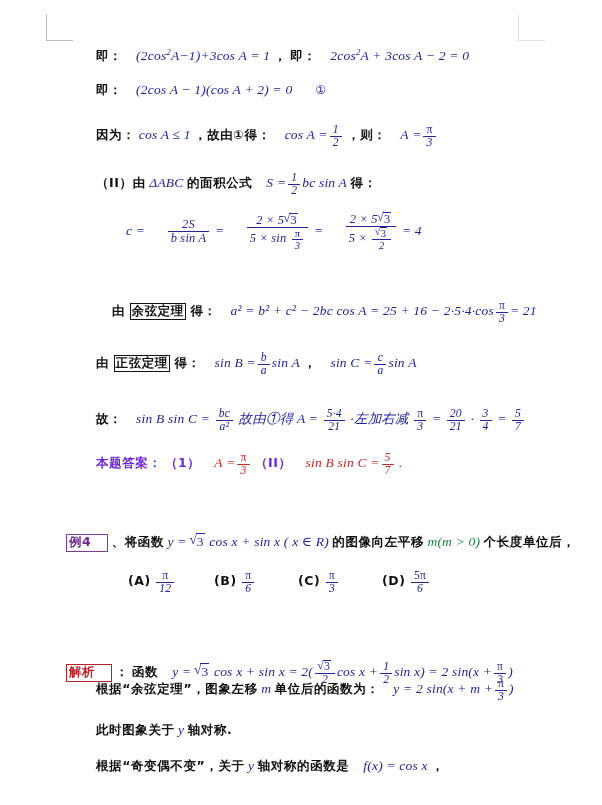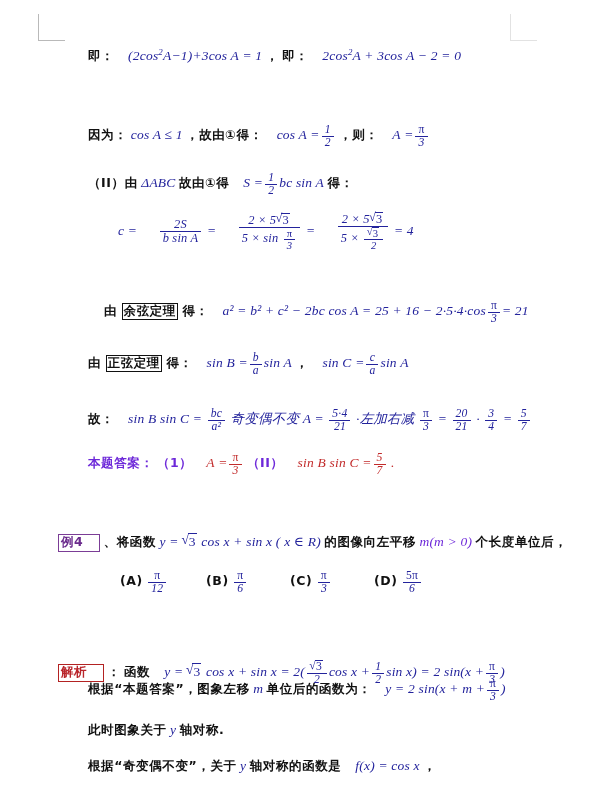--- a/index.html
+++ b/index.html
@@ -28,21 +28,21 @@
   }
   .crop-mark.tr {
     left: 510px; top: 14px;
     border-left: 1px solid #e2e2e2;
     border-bottom: 1px solid #e2e2e2;
   }
 
   
   .page {
     position: absolute;
-    left: 0; top: 0;
+    left: 8px; top: 0;
     width: 478px;
     height: 805px;
   }
 
   .line {
     position: absolute;
     white-space: nowrap;
     font-size: 13px;
     color: #161616;
     letter-spacing: 0.2px;
@@ -163,36 +163,43 @@
   <div class="line" style="left:88px; top:46px;">
     <span class="cn">即：</span>
     <span class="sep"></span>
     <span class="mth"><span>(2cos</span><sup class="exp">2</sup><span>A−1)+3cos A = 1</span></span>
     <span class="cn">，</span>
     <span class="cn">即：</span>
     <span class="sep"></span>
     <span class="mth"><span>2cos</span><sup class="exp">2</sup><span>A + 3cos A − 2 = 0</span></span>
   </div>
 
+  <div class="line" style="left:88px; top:82px;">
+    <span class="cn">即：</span>
+    <span class="sep"></span>
+    <span class="mth">(2cos A − 1)(cos A + 2) = 0</span>
+    <span class="sep-l"></span>
+    <span class="mth circnum">①</span>
+  </div>
 
   <div class="line" style="left:88px; top:124px;">
     <span class="cn">因为：</span>
     <span class="mth">cos A ≤ 1</span>
     <span class="cn">，故由①得：</span>
     <span class="sep"></span>
     <span class="mth"><span>cos A =</span><span class="frac"><span class="num">1</span><span class="den">2</span></span></span>
     <span class="cn">，则：</span>
     <span class="sep"></span>
     <span class="mth"><span>A =</span><span class="frac"><span class="num up">π</span><span class="den">3</span></span></span>
   </div>
 
   <div class="line" style="left:88px; top:172px;">
     <span class="cn">（II）由</span>
     <span class="mth">ΔABC</span>
-    <span class="cn">故由①得</span>
+    <span class="cn">的面积公式</span>
     <span class="sep"></span>
     <span class="mth"><span>S =</span><span class="frac"><span class="num">1</span><span class="den">2</span></span><span>bc sin A</span></span>
     <span class="cn">得：</span>
   </div>
 
   <div class="line" style="left:118px; top:212px;">
     <span class="mth">
       <span>c =</span>
       <span class="frac big"><span class="num">2S</span><span class="den">b sin A</span></span>
       <span>=</span>
@@ -227,21 +234,21 @@
     <span class="sep"></span>
     <span class="mth"><span>sin C =</span><span class="frac"><span class="num">c</span><span class="den">a</span></span><span>sin A</span></span>
   </div>
 
   <div class="line" style="left:88px; top:408px;">
     <span class="cn">故：</span>
     <span class="sep"></span>
     <span class="mth">
       <span>sin B sin C =</span>
       <span class="frac"><span class="num">bc</span><span class="den">a²</span></span>
-      <span>奇变偶不变 A =</span>
+      <span>故由①得 A =</span>
       <span class="frac"><span class="num">5·4</span><span class="den">21</span></span>
       <span>·左加右减</span>
       <span class="frac"><span class="num up">π</span><span class="den">3</span></span>
       <span>=</span>
       <span class="frac"><span class="num">20</span><span class="den">21</span></span>
       <span>·</span>
       <span class="frac"><span class="num">3</span><span class="den">4</span></span>
       <span>=</span>
       <span class="frac"><span class="num">5</span><span class="den">7</span></span>
     </span>
@@ -256,21 +263,21 @@
     <span class="sep"></span>
     <span class="mth red"><span>sin B sin C =</span><span class="frac"><span class="num">5</span><span class="den">7</span></span></span>
     <span class="mth red">.</span>
   </div>
 
   <div class="line" style="left:58px; top:502px;">
     <span class="tagbox purple">例4</span>
     <span class="cn">、将函数</span>
     <span class="mth">y = <span class="sqrt"><span class="rad up">3</span></span> cos x + sin x ( x ∈ R)</span>
     <span class="cn">的图像向左平移</span>
-    <span class="mth" style="color:#6d28d9;">m(m &gt; 0)</span>
+    <span class="mth" style="color:#15803d;">m(m &gt; 0)</span>
     <span class="cn">个长度单位后，</span>
   </div>
 
 
   <div class="line" style="left:120px; top:570px;">
     <span class="cn">(A)</span>
     <span class="mth"><span class="frac"><span class="num up">π</span><span class="den">12</span></span></span>
   </div>
   <div class="line" style="left:206px; top:570px;">
     <span class="cn">(B)</span>
@@ -289,21 +296,21 @@
     <span class="tagbox">解析</span>
     <span class="cn">：</span>
     <span class="cn">函数</span>
     <span class="sep"></span>
     <span class="mth">
       y = <span class="sqrt"><span class="rad up">3</span></span> cos x + sin x = 2(<span class="frac"><span class="num"><span class="sqrt"><span class="rad up">3</span></span></span><span class="den">2</span></span><span>cos x +</span><span class="frac"><span class="num">1</span><span class="den">2</span></span><span>sin x) = 2 sin(x +</span><span class="frac"><span class="num up">π</span><span class="den">3</span></span><span>)</span>
     </span>
   </div>
 
   <div class="line" style="left:88px; top:678px;">
-    <span class="cn">根据“本题答案”，图象左移</span>
+    <span class="cn">根据“余弦定理”，图象左移</span>
     <span class="mth">m</span>
     <span class="cn">单位后的函数为：</span>
     <span class="sep"></span>
     <span class="mth"><span>y = 2 sin(x + m +</span><span class="frac"><span class="num up">π</span><span class="den">3</span></span><span>)</span></span>
   </div>
 
   <div class="line" style="left:88px; top:722px;">
     <span class="cn">此时图象关于</span>
     <span class="mth">y</span>
     <span class="cn">轴对称.</span>

